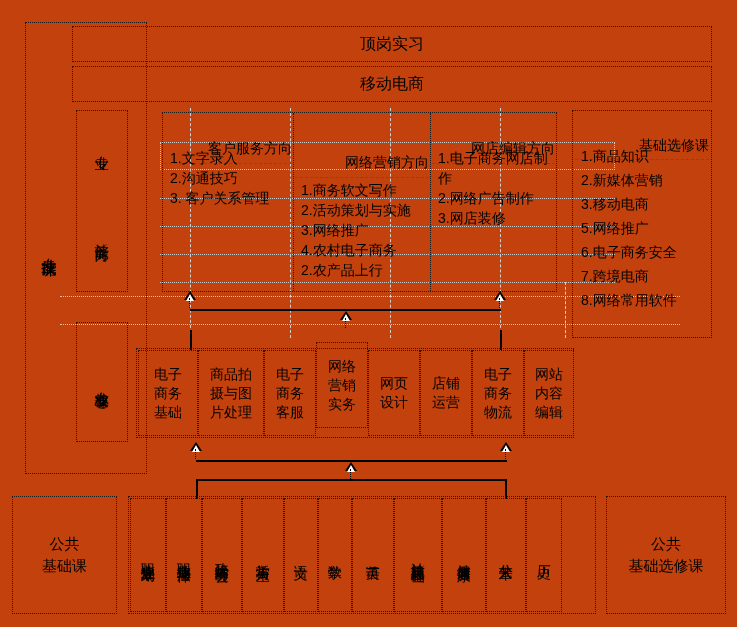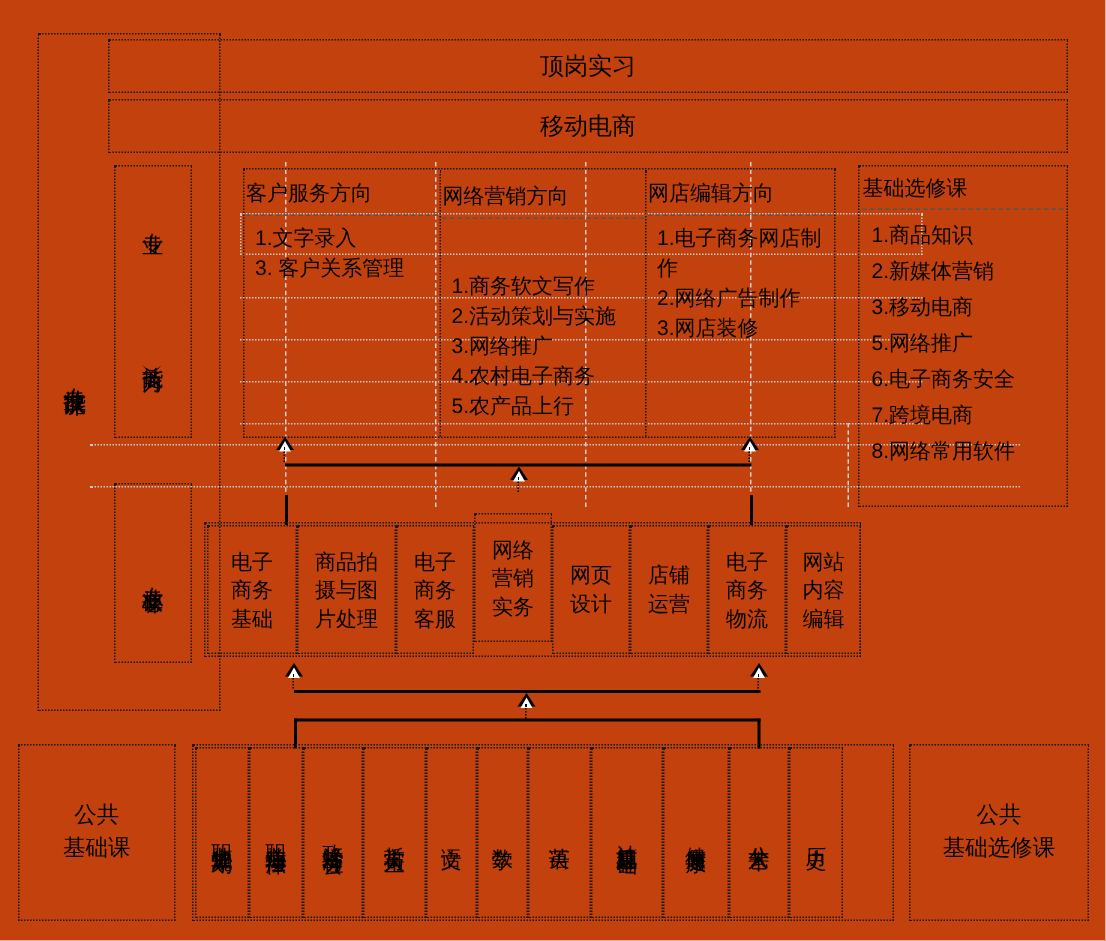--- a/index.html
+++ b/index.html
@@ -60,22 +60,23 @@
   .topbar{
     font-size:16px;
   }
 
   .colhead{
     position:absolute;
     box-sizing:border-box;
     font-size:14px;
     display:flex;
     align-items:center;
-    justify-content:flex-start;
+    justify-content:flex-end;
     border-bottom:1px dashed #555;
+    margin-top:20px;
   }
   .itemlist{
     position:absolute;
     box-sizing:border-box;
     font-size:14px;
     line-height:20px;
     padding:2px 4px 0 6px;
   }
   .itemlist div{white-space:nowrap;}
   .itemlist.wrap div{white-space:normal;}
@@ -187,33 +188,34 @@
     <span class="vtext lbl-mid">技能）方向</span>
   </div>
 
   <div class="dbox" style="left:162px;top:112px;width:395px;height:180px;"></div>
 
   <div class="colhead" style="left:164px;top:114px;width:128px;height:30px;">
     <span>客户服务方向</span>
   </div>
   <div class="itemlist wrap" style="left:164px;top:146px;width:128px;height:144px;">
     <div>1.文字录入</div>
+    <div>2.沟通技巧</div>
     <div>3. 客户关系管理</div>
   </div>
   <div class="vline" style="left:293px;top:113px;height:178px;border-left:1px dotted #1a1a1a;"></div>
 
-  <div class="colhead" style="left:295px;top:116px;width:134px;height:30px;">
+  <div class="colhead" style="left:295px;top:128px;width:134px;height:30px;">
     <span>网络营销方向</span>
   </div>
   <div class="itemlist" style="left:295px;top:146px;width:134px;height:144px;margin-top:32px;">
     <div>1.商务软文写作</div>
     <div>2.活动策划与实施</div>
     <div>3.网络推广</div>
     <div>4.农村电子商务</div>
-    <div>5.农产品上行</div>
+    <div>2.农产品上行</div>
   </div>
   <div class="vline" style="left:430px;top:113px;height:178px;border-left:1px dotted #1a1a1a;"></div>
 
   <div class="colhead" style="left:432px;top:114px;width:123px;height:30px;">
     <span>网店编辑方向</span>
   </div>
   <div class="itemlist wrap" style="left:432px;top:146px;width:123px;height:144px;">
     <div>1.电子商务网店制作</div>
     <div>2.网络广告制作</div>
     <div>3.网店装修</div>

